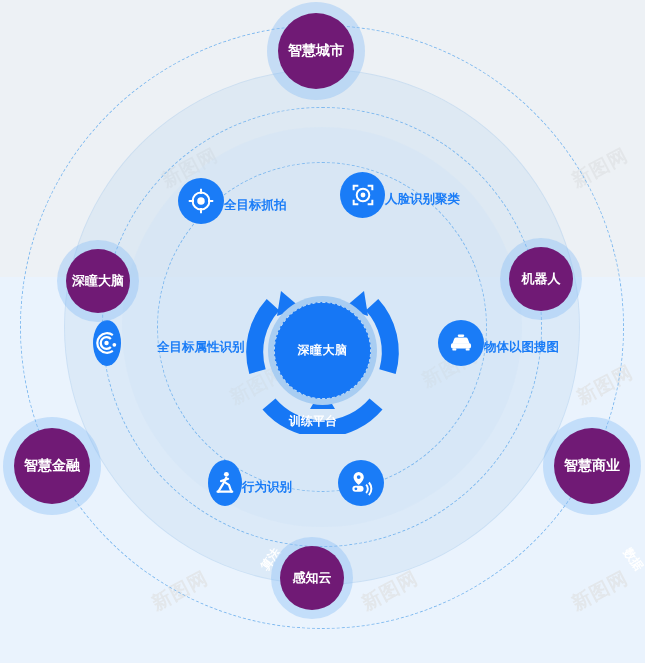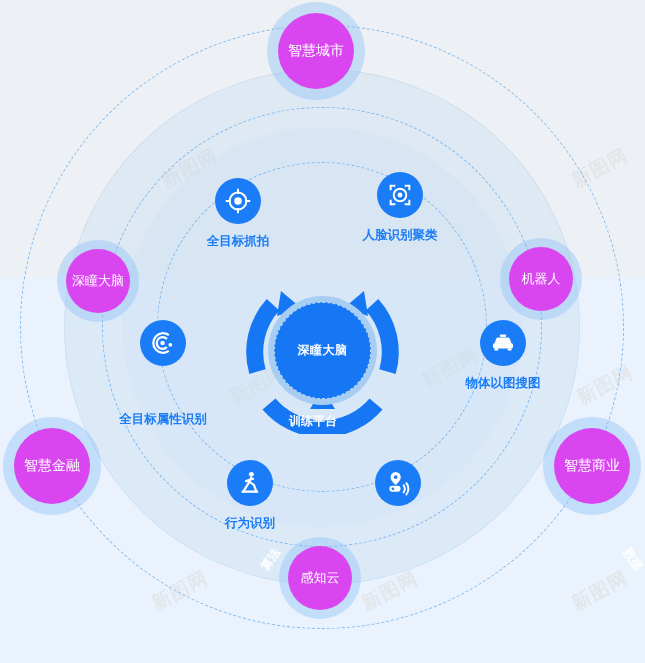--- a/index.html
+++ b/index.html
@@ -39,31 +39,31 @@
   }
   .ring-inner{
     width:330px;height:330px;left:157px;top:162px;
     border:1px dashed #7fb9ef;
   }
 
   
   .node{
     position:absolute;border-radius:50%;
     display:flex;align-items:center;justify-content:center;
-    color:#fff;font-weight:400;text-align:center;
-    background:#d946ef;
+    color:#fff;font-weight:700;text-align:center;
+    background:#701a75;
     box-sizing:border-box;
   }
   .node-big{width:76px;height:76px;font-size:14px;
     box-shadow:0 0 0 11px rgba(138,190,245,.40);}
   .node-sm{width:64px;height:64px;font-size:13px;
     box-shadow:0 0 0 9px rgba(138,190,245,.40);}
 
   
-  .feat{position:absolute;display:flex;flex-direction:column;align-items:center;}
+  .feat{position:absolute;display:flex;flex-direction:row;align-items:center;}
   .feat-ic{
     width:46px;height:46px;border-radius:50%;background:#1a7cf7;
     display:flex;align-items:center;justify-content:center;
   }
   .feat-lb{margin-top:9px;color:#1a7cf7;font-size:12.5px;font-weight:700;white-space:nowrap;}
 
   
   .core-wrap{position:absolute;left:239px;top:267px;width:167px;height:167px;}
   .core-ring2{position:absolute;left:29px;top:29px;width:109px;height:109px;border-radius:50%;
       background:#a8cdf2;}
@@ -217,17 +217,17 @@
   </div>
 
   <div class="node node-big" style="left:554px;top:428px;">
     <span>智慧商业</span>
   </div>
 
   <div class="node node-big" style="left:14px;top:428px;">
     <span>智慧金融</span>
   </div>
 
-  <div class="node node-sm" style="left:288px;top:546px;">
+  <div class="node node-sm" style="left:280px;top:546px;">
     <span>感知云</span>
   </div>
 
 </div>
 
 </body></html>

